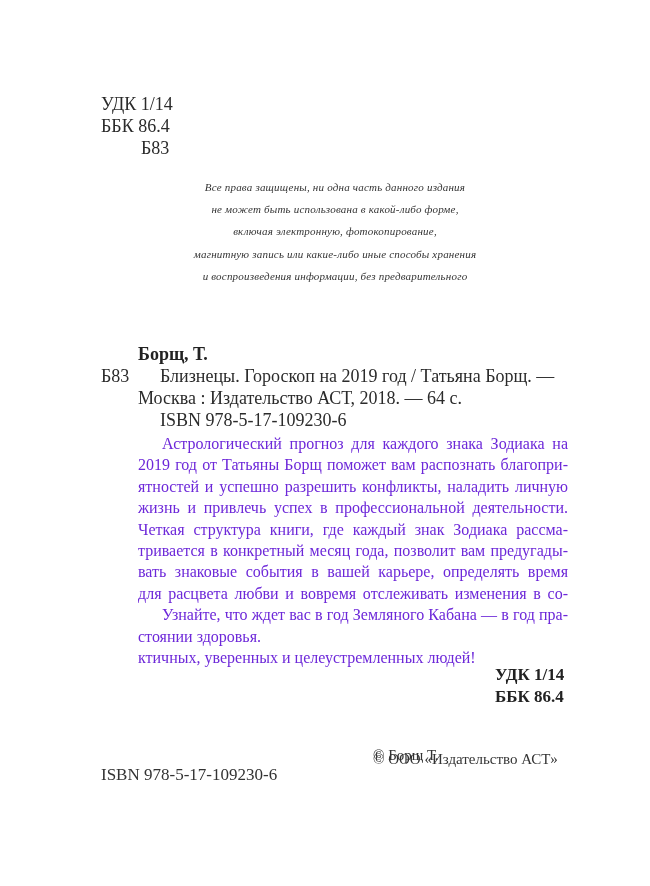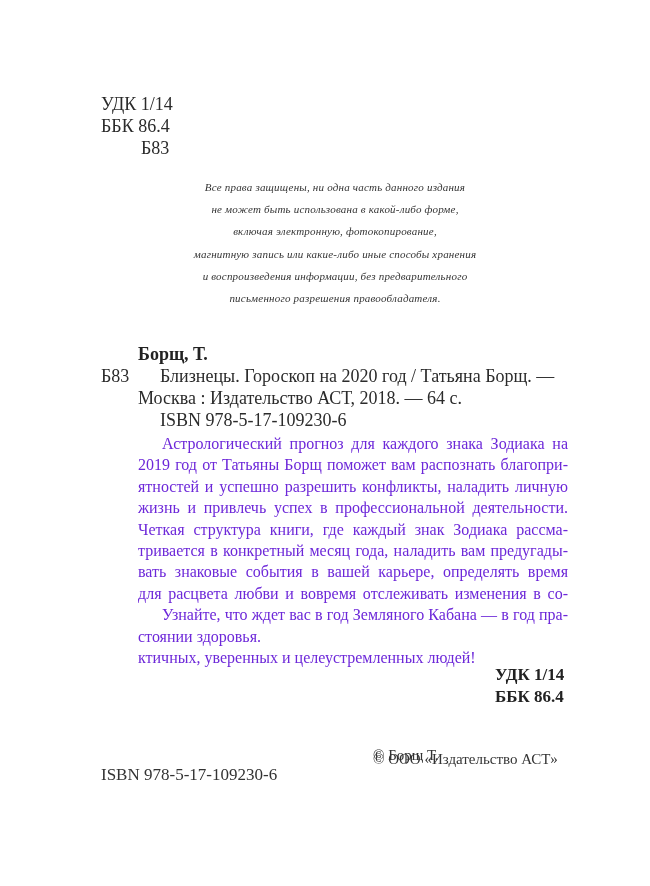--- a/index.html
+++ b/index.html
@@ -98,36 +98,35 @@
   <div class="abs class-line" style="left:101px; top:93px;">УДК 1/14</div>
   <div class="abs class-line" style="left:101px; top:115px;">ББК 86.4</div>
   <div class="abs class-line" style="left:141px; top:137px;">Б83</div>
 
   <div class="rights">
     <div>Все права защищены, ни одна часть данного издания</div>
     <div>не может быть использована в какой-либо форме,</div>
     <div>включая электронную, фотокопирование,</div>
     <div>магнитную запись или какие-либо иные способы хранения</div>
     <div>и воспроизведения информации, без предварительного</div>
-    <div>письменного разрешения правообладателя.</div>
   </div>
 
   <div class="abs author" style="left:138px; top:343px;">Борщ, Т.</div>
   <div class="abs bib-line" style="left:101px; top:365px;">Б83</div>
-  <div class="abs bib-line" style="left:160px; top:365px;">Близнецы. Гороскоп на 2020 год / Татьяна Борщ. —</div>
+  <div class="abs bib-line" style="left:160px; top:365px;">Близнецы. Гороскоп на 2019 год / Татьяна Борщ. —</div>
   <div class="abs bib-line" style="left:138px; top:387px;">Москва : Издательство АСТ, 2018. — 64 с.</div>
   <div class="abs bib-line" style="left:160px; top:409px;">ISBN 978-5-17-109230-6</div>
 
   <div class="annot">
     <span class="ln indent">Астрологический прогноз для каждого знака Зодиака на</span>
     <span class="ln">2019 год от Татьяны Борщ поможет вам распознать благопри-</span>
     <span class="ln">ятностей и успешно разрешить конфликты, наладить личную</span>
     <span class="ln">жизнь и привлечь успех в профессиональной деятельности.</span>
     <span class="ln">Четкая структура книги, где каждый знак Зодиака рассма-</span>
-    <span class="ln">тривается в конкретный месяц года, наладить вам предугады-</span>
+    <span class="ln">тривается в конкретный месяц года, позволит вам предугады-</span>
     <span class="ln">вать знаковые события в вашей карьере, определять время</span>
     <span class="ln">для расцвета любви и вовремя отслеживать изменения в со-</span>
     <span class="ln indent">Узнайте, что ждет вас в год Земляного Кабана — в год пра-</span>
     <span class="ln last">стоянии здоровья.</span>
     <span class="ln last">ктичных, уверенных и целеустремленных людей!</span>
   </div>
 
   <div class="abs udc-bold" style="left:495px; top:664px;">УДК 1/14</div>
   <div class="abs udc-bold" style="left:495px; top:686px;">ББК 86.4</div>
 

